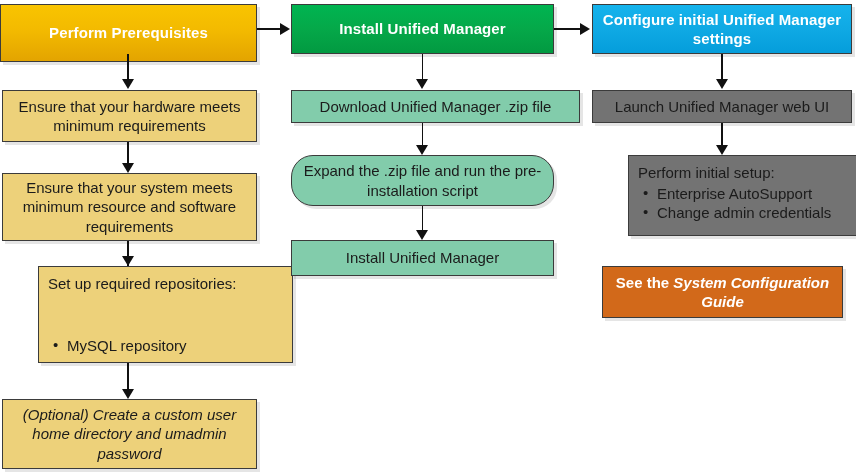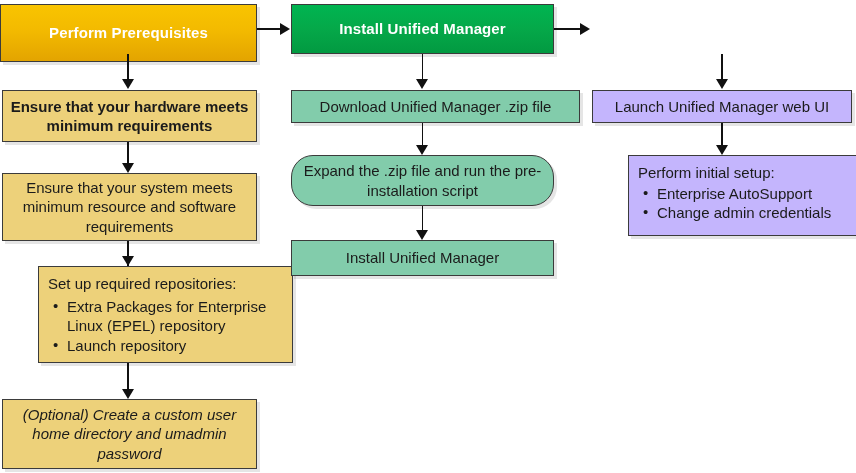--- a/index.html
+++ b/index.html
@@ -52,21 +52,21 @@
   .stage-green {
     background: linear-gradient(180deg, #00b451 0%, #05a849 50%, #029a41 100%);
   }
   .stage-blue {
     background: linear-gradient(180deg, #15b3ec 0%, #0fa9e4 50%, #059ddb 100%);
   }
 
   
   .step-orange { background: #edd17a; }
   .step-green  { background: #82ccab; }
-  .step-blue   { background: #c4b5fd; }
+  .step-blue   { background: #737373; }
   .note-orange {
     background: #d2691a;
     color: #ffffff;
     font-weight: bold;
   }
   .note-orange .ital { font-style: italic; }
 
   
   .box.listy {
     text-align: left;
@@ -127,39 +127,38 @@
 
 <div id="canvas">
 
   <div class="box stage stage-orange" style="left:0px; top:4px; width:257px; height:58px;">
     <div>Perform Prerequisites</div>
   </div>
 
   <div class="vline" style="left:127.2px; top:54px; height:26px;"></div>
   <div class="arrow-down" style="left:121.5px; top:79px;"></div>
 
-  <div class="box step-orange" style="left:2px; top:90px; width:255px; height:52px;font-weight:bold;">
+  <div class="box step-orange" style="left:2px; top:90px; width:255px; height:52px;">
     <div>Ensure that your hardware meets minimum requirements</div>
   </div>
 
   <div class="vline" style="left:127.2px; top:142px; height:26px;"></div>
   <div class="arrow-down" style="left:121.5px; top:163px;"></div>
 
   <div class="box step-orange" style="left:2px; top:173px; width:255px; height:68px;">
     <div>Ensure that your system meets minimum resource and software requirements</div>
   </div>
 
   <div class="vline" style="left:127.2px; top:241px; height:26px;"></div>
   <div class="arrow-down" style="left:121.5px; top:256px;"></div>
 
   <div class="box step-orange listy" style="left:2px; top:266px; width:255px; height:97px;justify-content:space-between;">
     <div class="lead">Set up required repositories:</div>
     <ul>
-      <li>Extra Packages for Enterprise Linux (EPEL) repository</li>
-      <li>Launch repository</li>
+      <li>MySQL repository</li>
     </ul>
   </div>
 
   <div class="vline" style="left:127.2px; top:363px; height:32px;"></div>
   <div class="arrow-down" style="left:121.5px; top:389px;"></div>
 
   <div class="box step-orange" style="left:2px; top:399px; width:255px; height:70px;font-style:italic;">
     <div>(Optional) Create a custom user home directory and umadmin password</div>
   </div>
 
@@ -187,33 +186,41 @@
   <div class="vline" style="left:421.7px; top:206px; height:28px;"></div>
   <div class="arrow-down" style="left:416px; top:230px;"></div>
 
   <div class="box step-green" style="left:291px; top:240px; width:263px; height:36px;">
     <div>Install Unified Manager</div>
   </div>
 
   <div class="hline" style="left:554px; top:28.2px; width:27px;"></div>
   <div class="arrow-right" style="left:580px; top:22.5px;"></div>
 
+  <div class="box stage stage-blue" style="left:592px; top:4px; width:260px; height:50px;">
+    <div>Configure initial Unified Manager settings</div>
+  </div>
 
   <div class="vline" style="left:721.2px; top:54px; height:26px;"></div>
   <div class="arrow-down" style="left:715.5px; top:79px;"></div>
 
   <div class="box step-blue" style="left:592px; top:90px; width:260px; height:33px;">
     <div>Launch Unified Manager web UI</div>
   </div>
 
   <div class="vline" style="left:721.2px; top:123px; height:26px;"></div>
   <div class="arrow-down" style="left:715.5px; top:145px;"></div>
 
   <div class="box step-blue listy" style="left:592px; top:155px; width:260px; height:81px;">
     <div class="lead">Perform initial setup:</div>
     <ul>
       <li>Enterprise AutoSupport</li>
       <li>Change admin credentials</li>
     </ul>
   </div>
 
+  <div class="box note-orange" style="left:602px; top:266px; width:241px; height:52px;">
+    <div>
+      <span>See the </span><span class="ital">System Configuration Guide</span>
+    </div>
+  </div>
 
 </div>
 
 </body></html>

